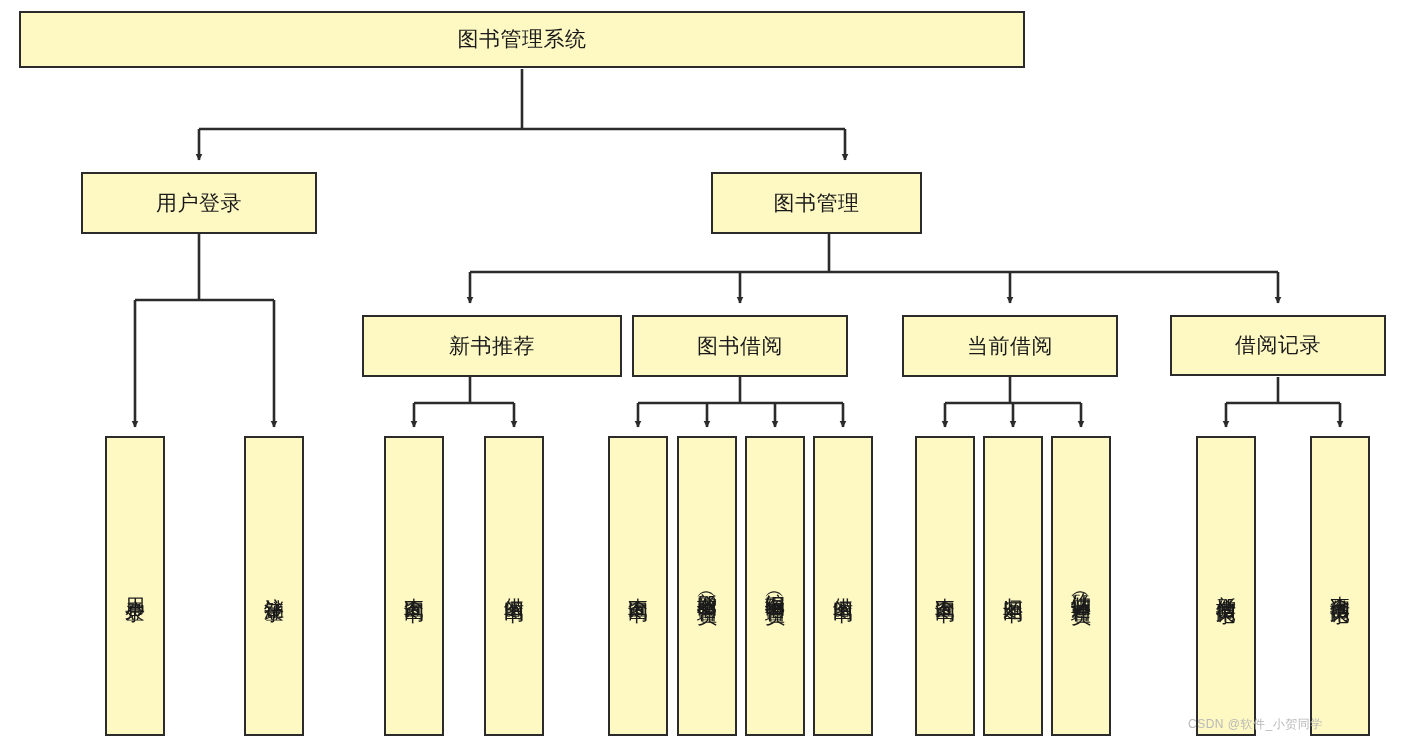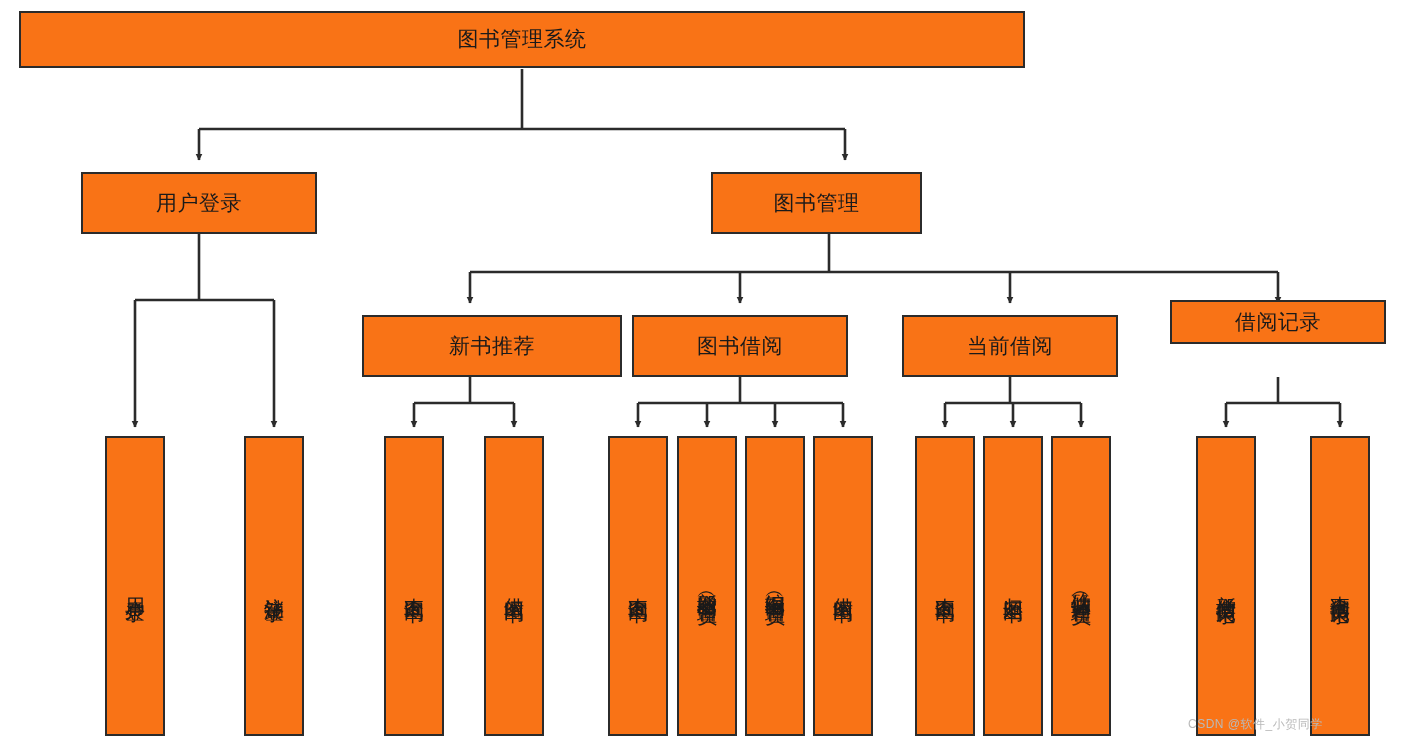--- a/index.html
+++ b/index.html
@@ -22,21 +22,21 @@
     left: 0;
     top: 0;
     width: 1405px;
     height: 747px;
     pointer-events: none;
   }
   .node {
     position: absolute;
     box-sizing: border-box;
     border: 2px solid #2b2b2b;
-    background: #f97316;
+    background: #fef9c3;
     display: flex;
     align-items: center;
     justify-content: center;
     color: #1a1a1a;
   }
   .node .lbl {
     display: block;
     text-align: center;
     line-height: 1.18;
   }
@@ -134,21 +134,21 @@
 
   <div class="node horiz" style="left:362px; top:315px; width:260px; height:62px;">
     <span class="lbl">新书推荐</span>
   </div>
   <div class="node horiz" style="left:632px; top:315px; width:216px; height:62px;">
     <span class="lbl">图书借阅</span>
   </div>
   <div class="node horiz" style="left:902px; top:315px; width:216px; height:62px;">
     <span class="lbl">当前借阅</span>
   </div>
-  <div class="node horiz" style="left:1170px; top:300px; width:216px; height:44px;">
+  <div class="node horiz" style="left:1170px; top:315px; width:216px; height:61px;">
     <span class="lbl">借阅记录</span>
   </div>
 
   <div class="node vert" style="left:105px; top:436px; width:60px; height:300px;">
     <span class="lbl">用户登录</span>
   </div>
   <div class="node vert" style="left:244px; top:436px; width:60px; height:300px;">
     <span class="lbl">注销登录</span>
   </div>
 

